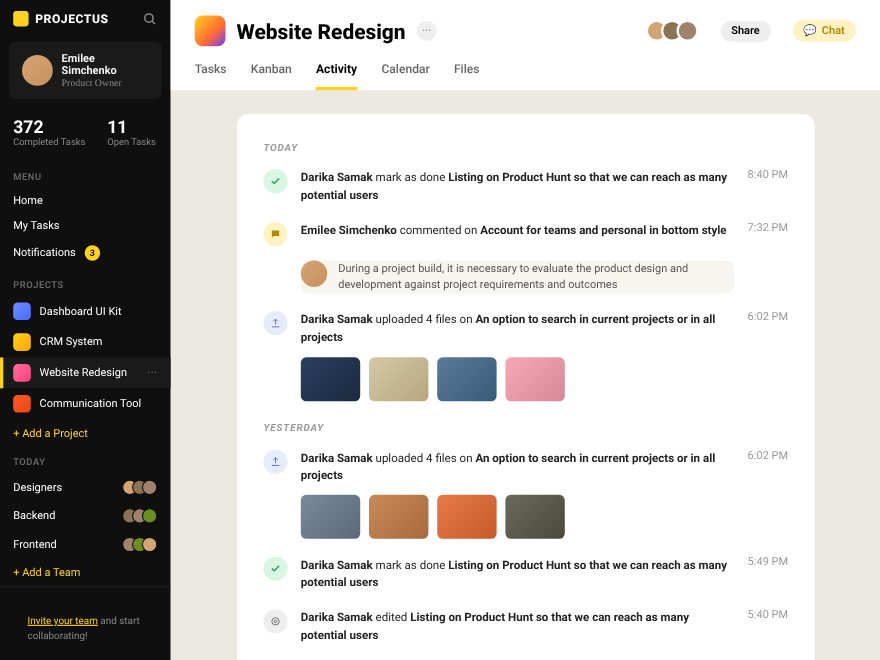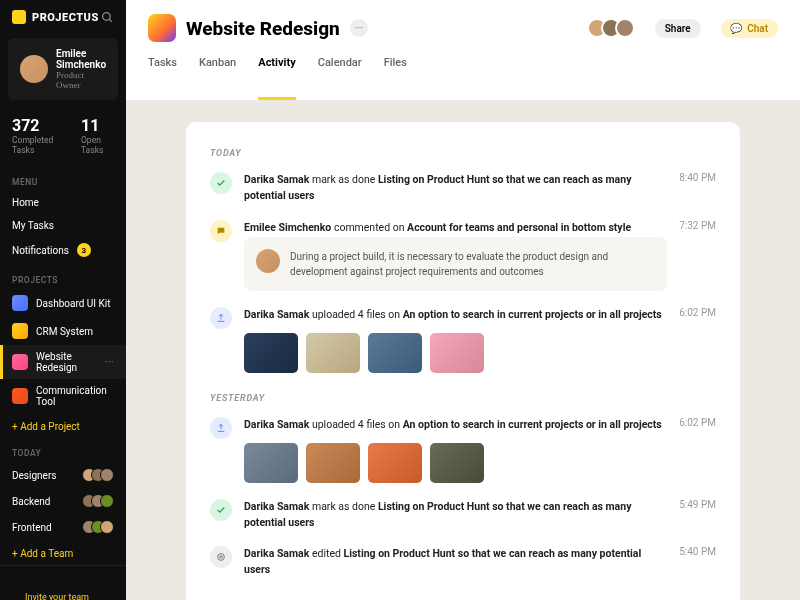--- a/index.html
+++ b/index.html
@@ -1,17 +1,17 @@
 <!DOCTYPE html>
 <html><head>
 <meta charset="utf-8">
 <style>
 * { margin:0; padding:0; box-sizing:border-box; font-family:-apple-system,BlinkMacSystemFont,"Segoe UI",Roboto,sans-serif; }
 body { width:800px; height:600px; display:flex; background:#ece9e3; overflow:hidden; font-size:11px; }
-.sidebar { width:126px; background:#0f0f0f; color:#fff; display:flex; flex-direction:column; font-size:10px; flex-shrink:0; }
+.sidebar { width:155px; background:#0f0f0f; color:#fff; display:flex; flex-direction:column; font-size:10px; flex-shrink:0; }
 .sb-top { display:flex; align-items:center; padding:10px 12px; }
 .brand { display:flex; align-items:center; gap:6px; font-weight:800; letter-spacing:0.5px; font-size:11px; }
 .brand-logo { width:14px; height:14px; background:linear-gradient(45deg,#ffd21e,#ffd21e); border-radius:3px; }
 .search-icon { margin-left:auto; color:#888; }
 .profile { display:flex; gap:8px; padding:10px 12px; align-items:center; background:#1a1a1a; margin:4px 8px; border-radius:6px; }
 .avatar { width:28px; height:28px; border-radius:50%; background:linear-gradient(135deg,#d4a574,#c89060); flex-shrink:0; }
 .profile-name { font-weight:600; font-size:10px; }
 .profile-role { color:#888; font-size:9px;font-family:Liberation Serif, serif; }
 .stats { display:flex; gap:20px; padding:12px; }
 .stat-num { font-size:16px; font-weight:700; }
@@ -37,37 +37,37 @@
 .header-top { display:flex; align-items:center; gap:10px; }
 .proj-logo { width:28px; height:28px; border-radius:7px; background:linear-gradient(135deg,#ffd21e 0%,#ff6b35 60%,#6b3aff 100%); }
 .page-title { font-size:19px; font-weight:800; }
 .more-btn { width:18px; height:18px; border-radius:50%; background:#eee; display:flex; align-items:center; justify-content:center; color:#666; font-size:10px; cursor:pointer; }
 .header-right { margin-left:auto; display:flex; align-items:center; gap:20px; }
 .hdr-avatars { display:flex; }
 .hdr-avatars .mini { width:20px; height:20px; border-radius:50%; border:2px solid #fff; margin-left:-6px; }
 .pill { background:#eee; border-radius:12px; padding:4px 10px; font-size:10px; font-weight:600; cursor:pointer; }
 .pill.chat { background:#fff3c4; color:#b08900; display:flex; align-items:center; gap:4px; }
 .tabs { display:flex; gap:22px; margin-top:14px; }
-.tab { padding-bottom:28px; color:#666; font-size:11px; font-weight:500; cursor:pointer; border-bottom:3px solid transparent; }
+.tab { padding-bottom:10px; color:#666; font-size:11px; font-weight:500; cursor:pointer; border-bottom:3px solid transparent; }
 .tab.active { color:#000; font-weight:700; border-bottom-color:#ffd21e; }
 
 .content { flex:1; overflow-y:auto; padding:22px 60px; }
 .card { background:#fff; border-radius:10px; padding:20px 24px; }
 .day-heading { color:#999; font-size:9px; font-weight:700; letter-spacing:0.8px; margin:6px 0 14px;font-style:italic; }
 .activity-row { display:flex; gap:12px; margin-bottom:16px; position:relative; }
 .act-icon { width:22px; height:22px; border-radius:50%; display:flex; align-items:center; justify-content:center; font-size:10px; flex-shrink:0; }
 .ico-done { background:#d9f5e3; color:#2e9e5b; }
 .ico-comment { background:#fff3c4; color:#b08900; }
 .ico-upload { background:#e6ecfb; color:#4a6cff; }
 .ico-edit { background:#eee; color:#666; }
 .act-body { flex:1; font-size:10.5px; line-height:1.5; color:#222; }
 .act-body .nm { font-weight:700; }
 .act-body .obj { font-weight:700; }
 .act-time { color:#999; font-size:10px; flex-shrink:0; }
-.comment-box { display:flex; gap:10px; background:#f7f5f0; border-radius:8px; padding:12px; margin-top:2px; font-size:10px; color:#555; line-height:1.5;justify-content:flex-end; }
+.comment-box { display:flex; gap:10px; background:#f7f5f0; border-radius:8px; padding:0; margin-top:20px; font-size:10px; color:#555; line-height:1.5;justify-content:flex-end; }
 .comment-box .avatar { width:24px; height:24px; }
 .thumbs { display:flex; gap:8px; margin-top:10px; }
 .thumb { width:54px; height:40px; border-radius:5px; }
 .t1{background:linear-gradient(135deg,#2a3f5f,#1a2a3f);} .t2{background:linear-gradient(135deg,#d4c9a8,#b8a67f);} .t3{background:linear-gradient(135deg,#5a7a9a,#3a5a7a);} .t4{background:linear-gradient(135deg,#f5a8b8,#d88898);}
 .t5{background:linear-gradient(135deg,#7a8a9a,#5a6a7a);} .t6{background:linear-gradient(135deg,#c98a5a,#a86a3a);} .t7{background:linear-gradient(135deg,#e87a4a,#c85a2a);} .t8{background:linear-gradient(135deg,#6a6a5a,#4a4a3a);}
 svg { display:block; }
 </style>
 </head>
 <body>
 

